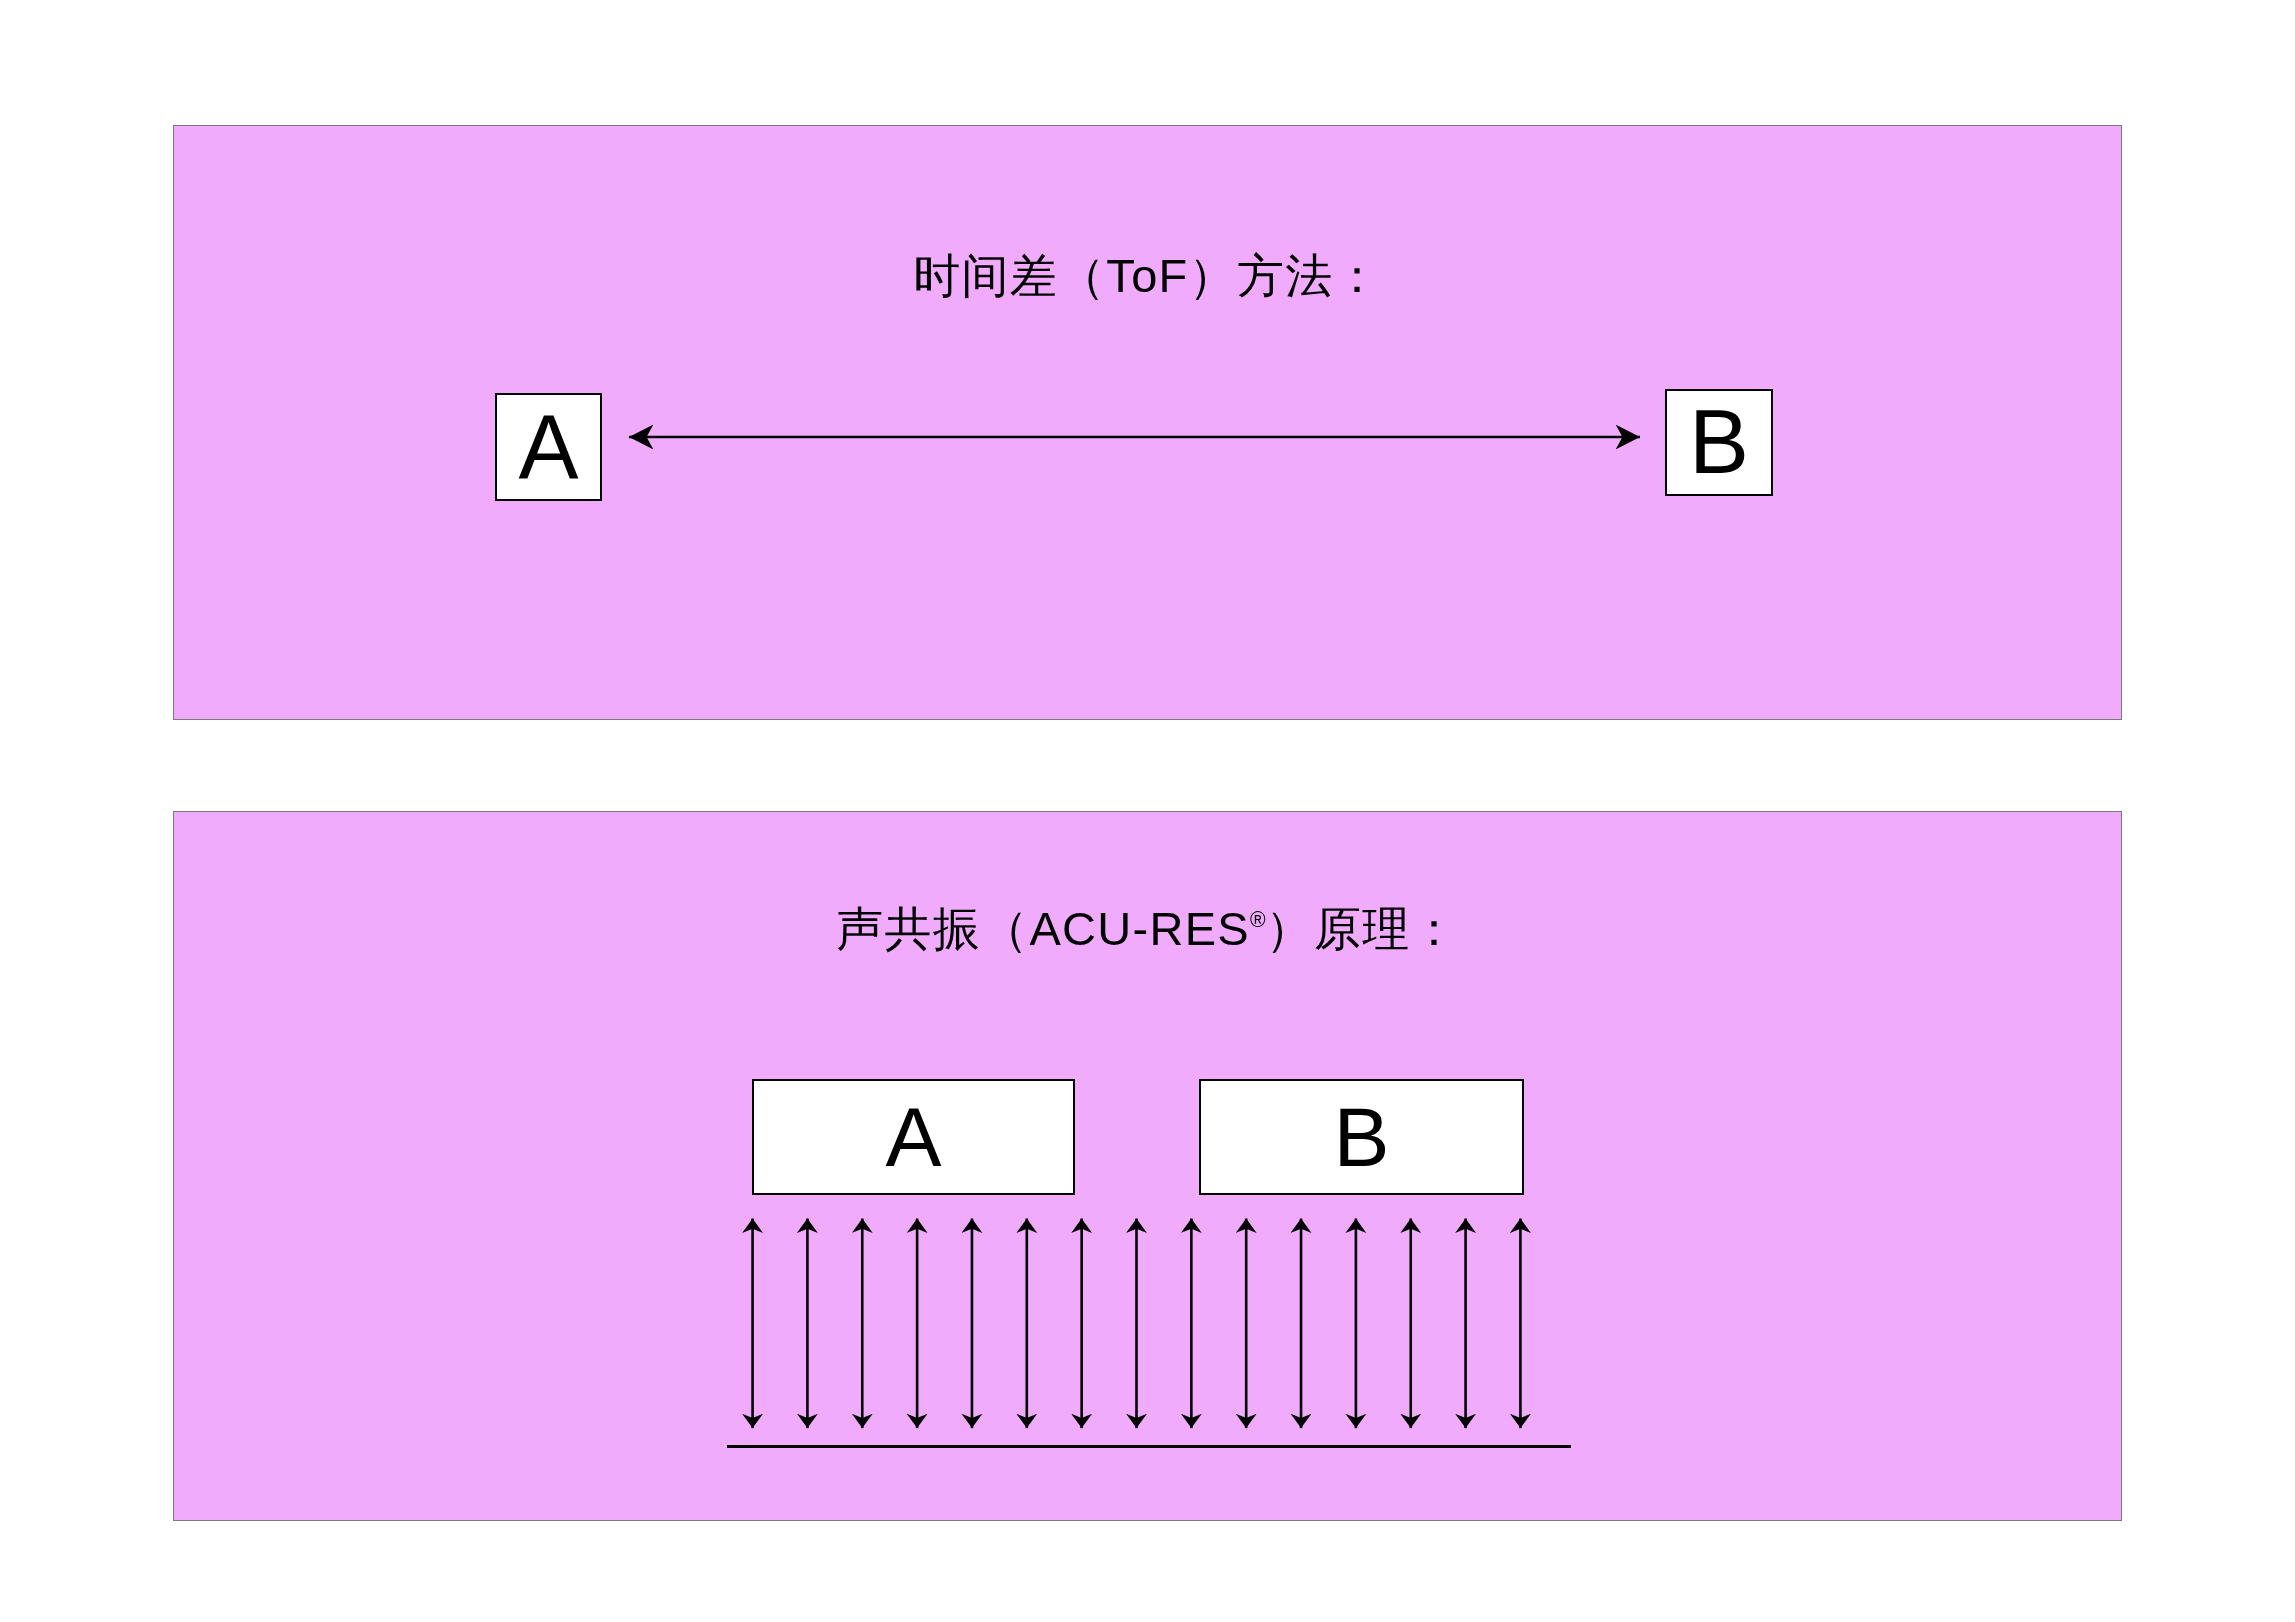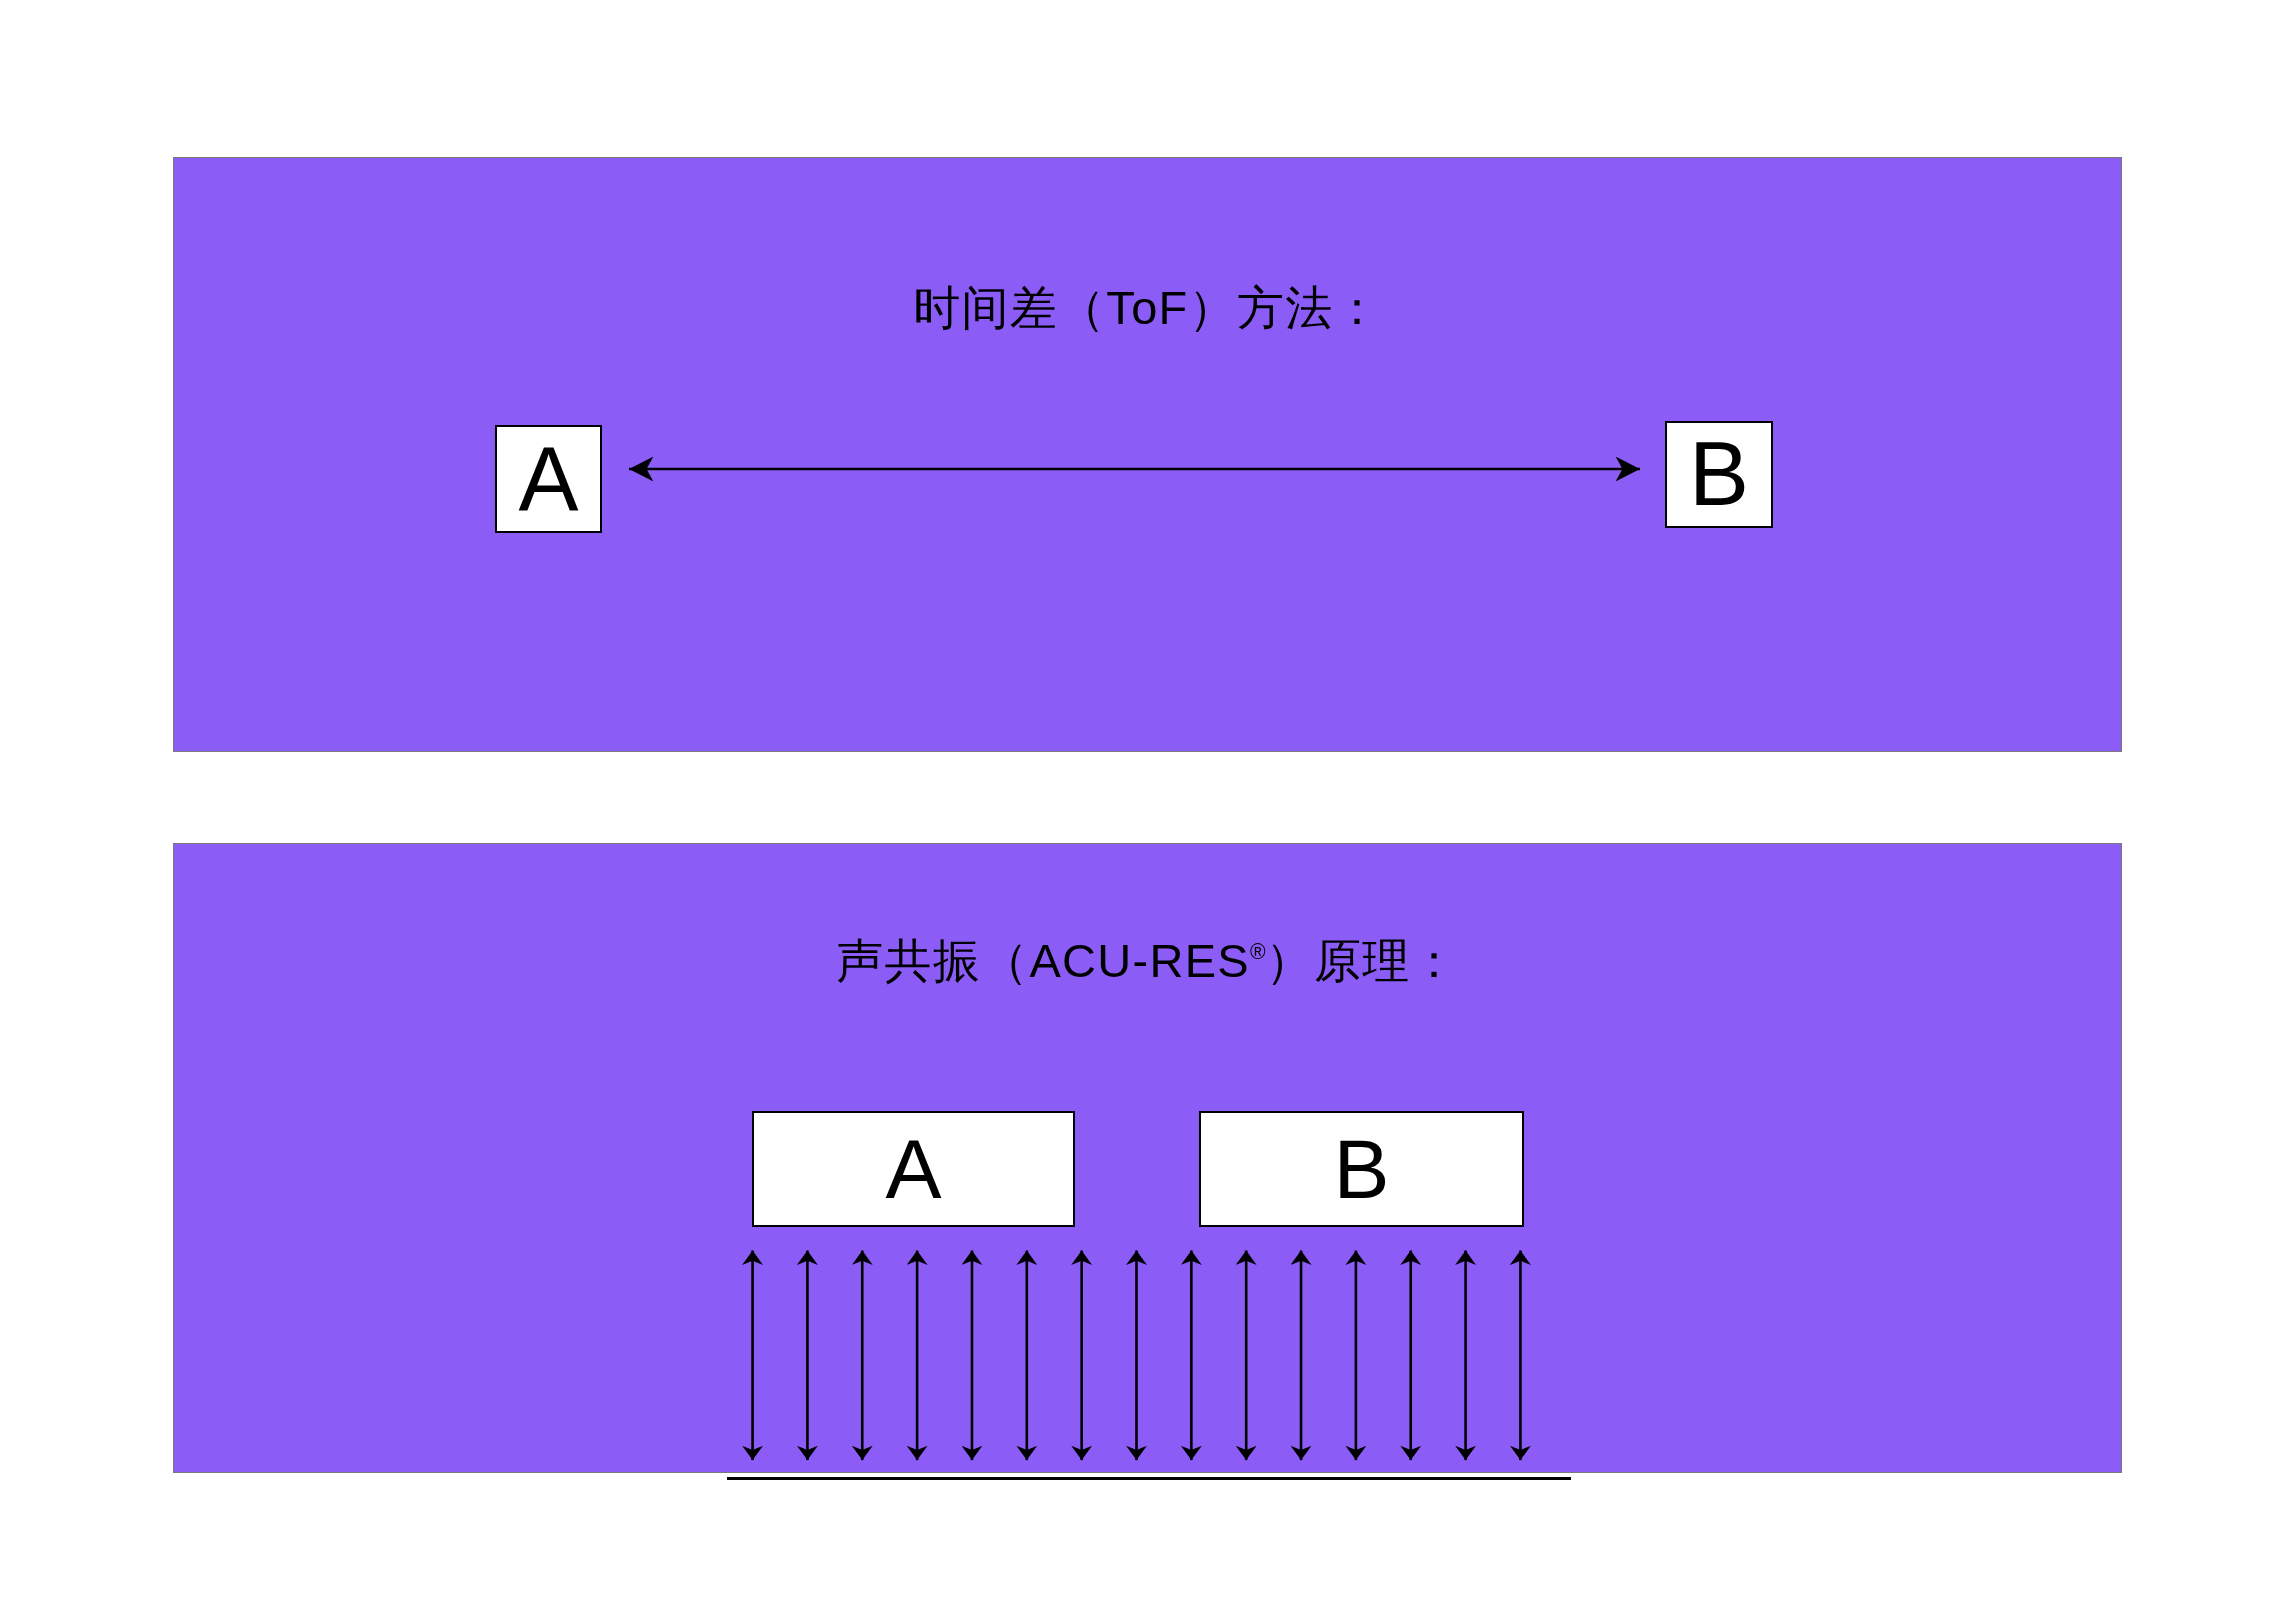--- a/index.html
+++ b/index.html
@@ -11,31 +11,30 @@
     position: relative;
     width: 2295px;
     height: 1623px;
     overflow: hidden;
     font-family: "Liberation Sans", "DejaVu Sans", sans-serif;
     color: #000000;
   }
   .panel {
     position: absolute;
     box-sizing: border-box;
-    background: #8b5cf6;
+    background: #f0abfc;
     border: 1.3px solid #7a7a7a;
-    margin-top: 32px;
   }
   #panel-tof {
     left: 173px; top: 125px;
     width: 1949px; height: 595px;
   }
   #panel-acures {
     left: 173px; top: 811px;
-    width: 1949px; height: 630px;
+    width: 1949px; height: 710px;
   }
   .panel-title {
     position: absolute;
     left: 0; right: 0;
     text-align: center;
     font-size: 47px;
     line-height: 64px;
     font-weight: 500;
     letter-spacing: 1.3px;
     color: #000000;

